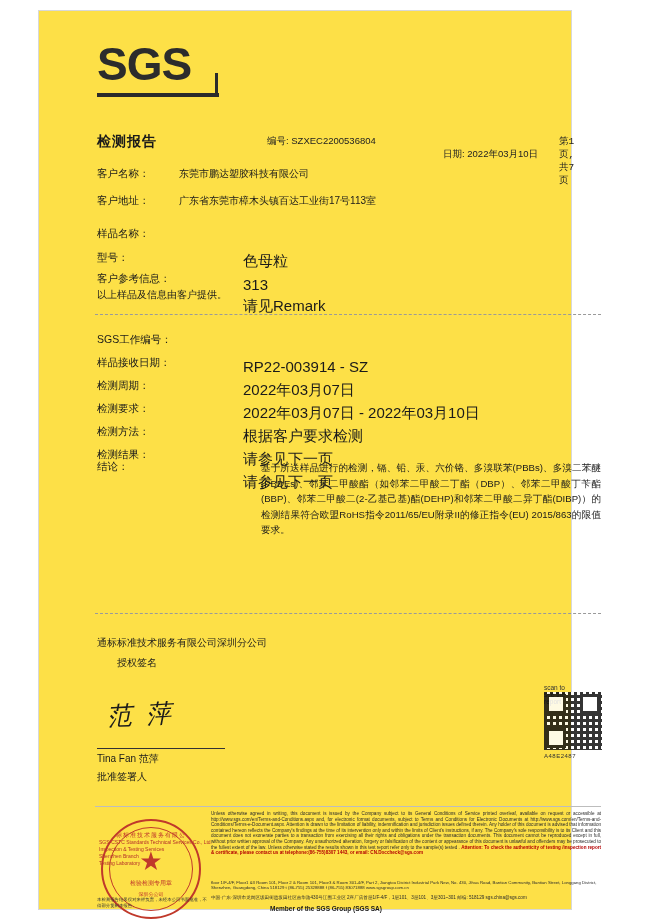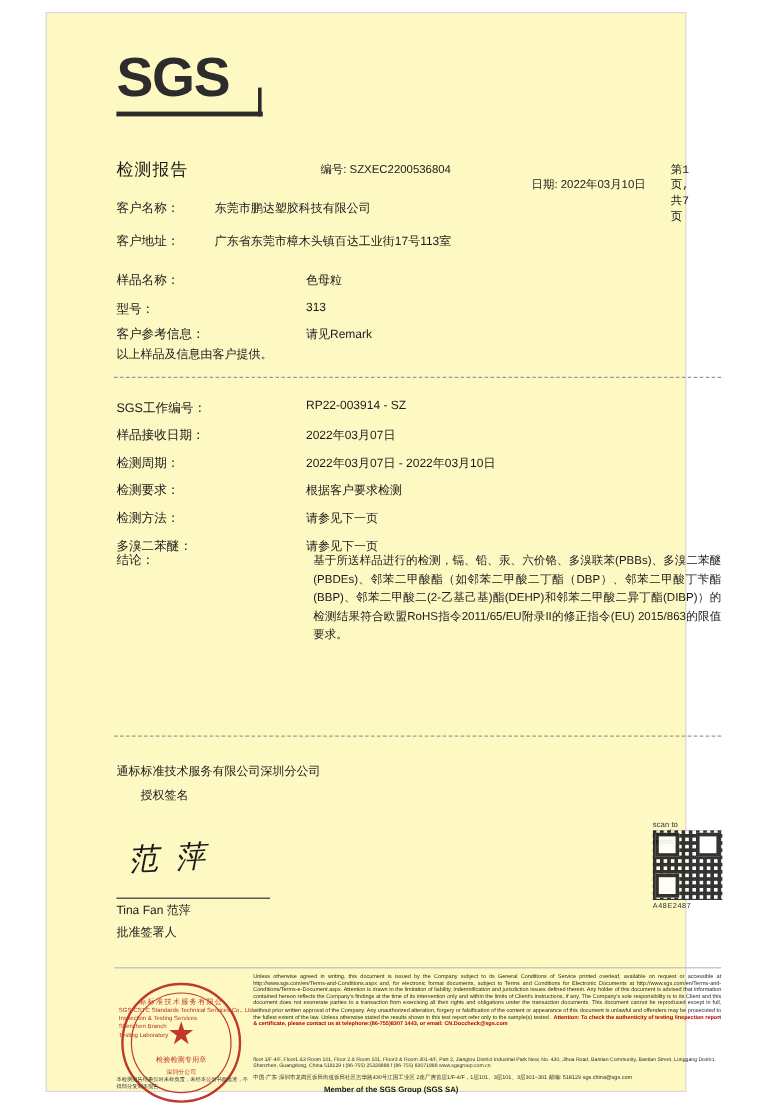--- a/index.html
+++ b/index.html
@@ -17,21 +17,21 @@
     background: #ffffff;
     overflow: hidden;
     box-sizing: border-box;
   }
   .sheet {
     position: absolute;
     left: 38px;
     top: 10px;
     width: 534px;
     height: 900px;
-    background: #fef9c3;
+    background: #fde047;
     border: 1px solid #d8d8d8;
     box-sizing: border-box;
   }
   
   .logo {
     position: absolute;
     left: 58px;
     top: 30px;
     font-family: "Liberation Sans", sans-serif;
     font-weight: bold;
@@ -55,21 +55,21 @@
     width: 3px;
     height: 24px;
     background: #2b2b2b;
   }
 
   .title-cn {
     position: absolute;
     left: 58px;
     top: 122px;
     font-size: 14px;
-    font-weight: normal;
+    font-weight: bold;
     color: #1a1a1a;
     letter-spacing: 1px;
   }
   .hdr-no {
     position: absolute;
     left: 228px;
     top: 124px;
     font-size: 9.5px;
     color: #222;
   }
@@ -97,23 +97,24 @@
     color: #1a1a1a;
   }
   .fld-value {
     position: absolute;
     left: 140px;
     font-size: 10px;
     color: #1a1a1a;
   }
   .fld-value-wide {
     position: absolute;
-    left: 216px;
-    font-size: 10px;
-    color: #1a1a1a;
+    left: 204px;
+    font-size: 15px;
+    color: #1a1a1a;
+    margin-top: 25px;
   }
 
   .note {
     position: absolute;
     left: 58px;
     top: 277px;
     font-size: 10px;
     color: #1a1a1a;
   }
 
@@ -409,21 +410,21 @@
 
     <div class="fld-label" style="top:368px">检测周期：</div>
     <div class="fld-value-wide" style="top:368px">2022年03月07日 - 2022年03月10日</div>
 
     <div class="fld-label" style="top:391px">检测要求：</div>
     <div class="fld-value-wide" style="top:391px">根据客户要求检测</div>
 
     <div class="fld-label" style="top:414px">检测方法：</div>
     <div class="fld-value-wide" style="top:414px">请参见下一页</div>
 
-    <div class="fld-label" style="top:437px">多溴二苯醚：</div>
+    <div class="fld-label" style="top:437px">检测结果：</div>
     <div class="fld-value-wide" style="top:437px">请参见下一页</div>
 
     <div class="concl-label" style="top:449px">结论：</div>
     <div class="concl-text" style="top:449px">基于所送样品进行的检测，镉、铅、汞、六价铬、多溴联苯(PBBs)、多溴二苯醚(PBDEs)、邻苯二甲酸酯（如邻苯二甲酸二丁酯（DBP）、邻苯二甲酸丁苄酯(BBP)、邻苯二甲酸二(2-乙基己基)酯(DEHP)和邻苯二甲酸二异丁酯(DIBP)）的检测结果符合欧盟RoHS指令2011/65/EU附录II的修正指令(EU) 2015/863的限值要求。</div>
 
     <div class="dash" style="top:602px"></div>
 
     <div class="company-line">通标标准技术服务有限公司深圳分公司</div>
     <div class="sign-label">授权签名</div>
 

